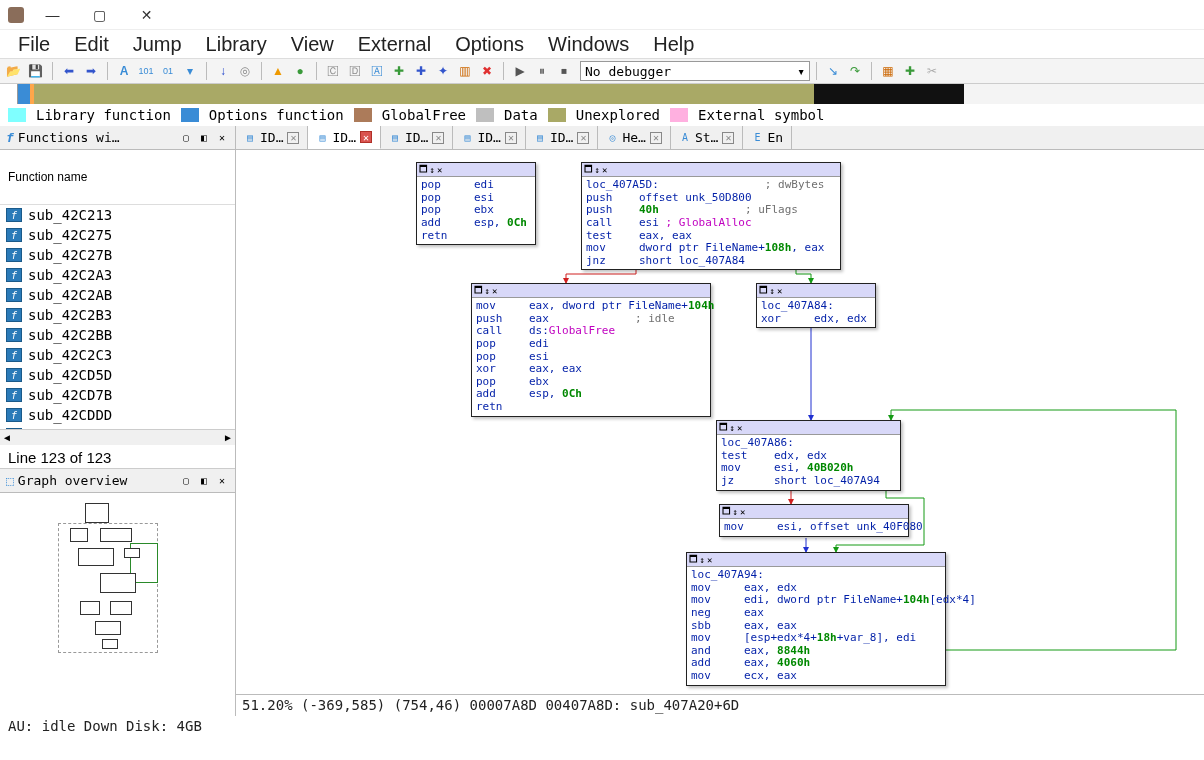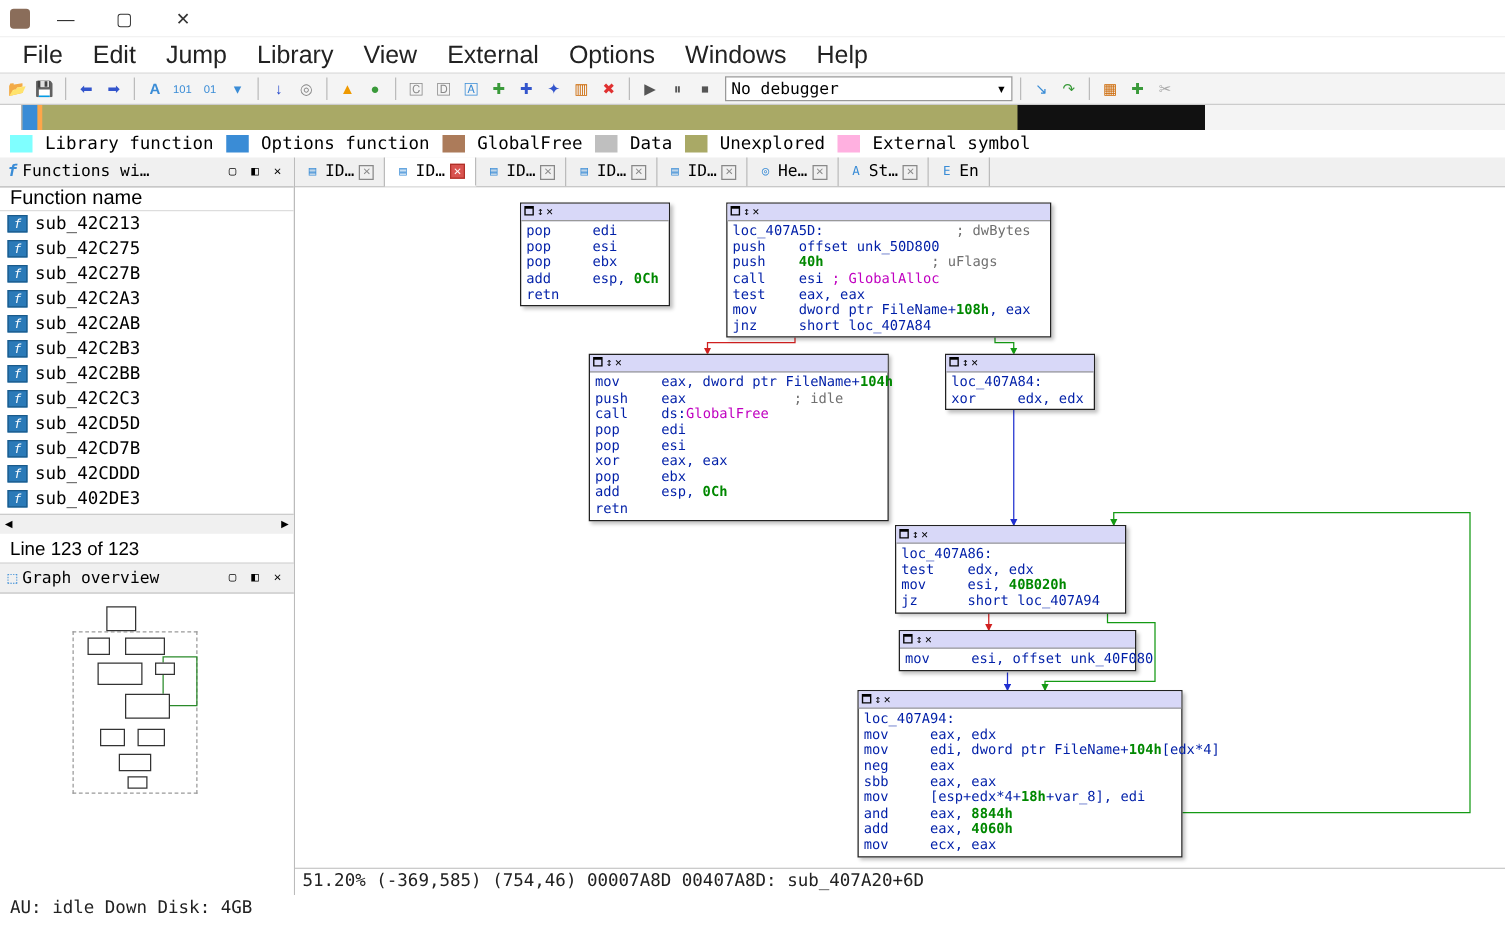--- a/index.html
+++ b/index.html
@@ -17,21 +17,21 @@
 .debugger-select { flex: 0 0 230px; height: 20px; border: 1px solid #999; background: #fff; font-family: "Consolas", monospace; font-size: 13px; padding: 0 4px; display: flex; align-items: center; justify-content: space-between; margin-left: 4px; }
 .navbar { height: 20px; background: #a9a966; display: flex; }
 .navbar-seg { height: 100%; }
 .colorlegend { height: 22px; display: flex; align-items: center; padding: 2px 8px; gap: 10px; background: #fff; font-family: "Consolas", monospace; font-size: 14px; }
 .colorswatch { width: 18px; height: 14px; display: inline-block; }
 .main { display: flex; height: 590px; }
 .leftpane { width: 236px; border-right: 1px solid #bbb; display: flex; flex-direction: column; }
 .pane-header { height: 24px; background: #f0f0f0; border-bottom: 1px solid #bbb; display: flex; align-items: center; padding: 0 6px; font-size: 13px; font-family: "Consolas", monospace; }
 .pane-header .dots { flex: 1; }
 .pane-header .pbtn { width: 14px; height: 14px; margin-left: 4px; cursor: pointer; font-size: 10px; display: flex; align-items: center; justify-content: center; }
-.func-list-header { padding: 0 8px; font-size: 16px; font-weight: 400; border-bottom: 1px solid #ddd; }
+.func-list-header { padding: 20px 8px; font-size: 12px; font-weight: 400; border-bottom: 1px solid #ddd; }
 .func-list { flex: 1; overflow-y: auto; }
 .func-row { display: flex; align-items: center; padding: 2px 6px; font-family: "Consolas", monospace; font-size: 14px; cursor: pointer; }
 .func-icon { width: 16px; height: 14px; background: #2a7ab8; color: #fff; font-size: 10px; font-style: italic; display: flex; align-items: center; justify-content: center; margin-right: 6px; border: 1px solid #1a5a8a; }
 .hscroll { height: 16px; background: #f0f0f0; border-top: 1px solid #ccc; display: flex; align-items: center; justify-content: space-between; padding: 0 2px; font-size: 10px; }
 .line-status { height: 24px; padding: 4px 8px; font-size: 15px; border-bottom: 1px solid #ccc; }
 .overview { flex: 1; position: relative; background: #fff; }
 .ov-node { position: absolute; border: 1px solid #333; background: #fff; }
 .rightpane { flex: 1; display: flex; flex-direction: column; }
 .tabbar { height: 24px; background: #f0f0f0; border-bottom: 1px solid #bbb; display: flex; align-items: stretch; }
 .tab { display: flex; align-items: center; padding: 0 8px; gap: 4px; border-right: 1px solid #bbb; font-size: 13px; cursor: pointer; font-family: "Consolas", monospace; }

